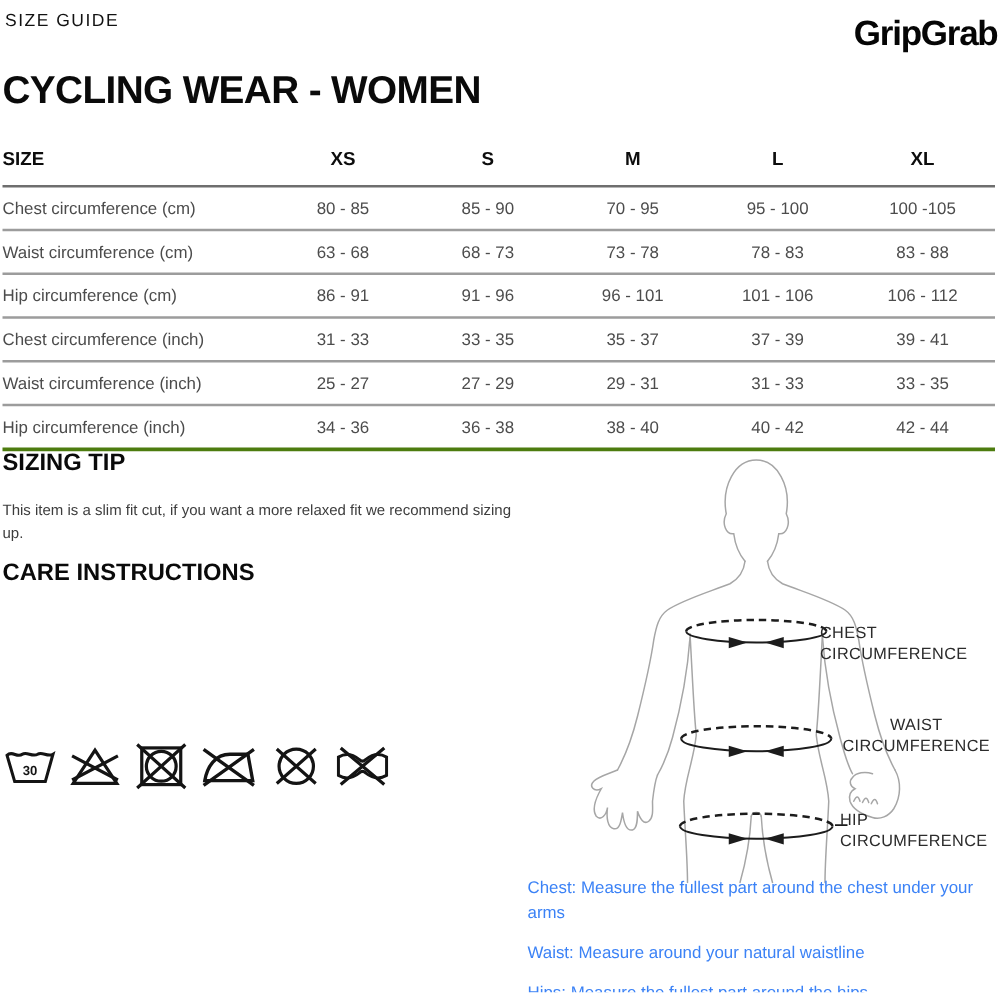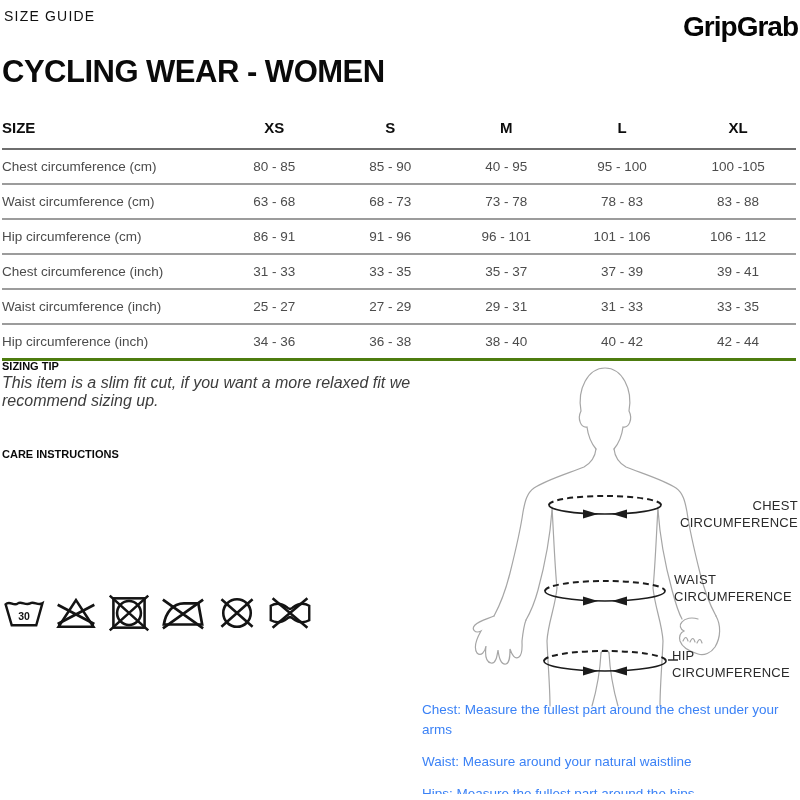--- a/index.html
+++ b/index.html
@@ -11,32 +11,32 @@
   .title{position:absolute;left:2px;top:54px;font-size:31px;font-weight:800;letter-spacing:-0.5px;color:#0a0a0a;margin:0;}
 
   table.size-table{position:absolute;left:2px;top:112px;width:794px;border-collapse:collapse;table-layout:fixed;}
   .size-table th{font-size:15px;font-weight:700;color:#0d0d0d;text-align:center;padding:7px 0 12px 0;
                  border-bottom:2px solid #6e6e6e;}
   .size-table th:first-child{text-align:left;}
   .size-table td{font-size:13.5px;color:#4c4c4c;text-align:center;padding:9px 0;border-bottom:2px solid #9c9c9c;}
   .size-table td:first-child{text-align:left;}
   .size-table tr:last-child td{border-bottom:3px solid #4d7c0f;}
 
-  .section-h{font-size:11px;font-weight:800;color:#0a0a0a;margin:0;}
+  .section-h{font-size:19px;font-weight:800;color:#0a0a0a;margin:0;}
   .tip{position:absolute;left:2px;top:360px;width:412px;}
-  .tip p{margin:2px 0 0 0;font-size:16px;line-height:18px;color:#3d3d3d;font-style:italic;}
+  .tip p{margin:17px 0 0 0;font-size:12px;line-height:18px;color:#3d3d3d;}
   .care{position:absolute;left:2px;top:448px;width:430px;}
   .care-lines{margin-top:6px;font-size:13.5px;line-height:17.5px;color:#3d3d3d;}
   .care-symbols{position:absolute;left:3px;top:591px;display:flex;gap:9px;align-items:flex-end;}
   .care-symbols svg{display:block;}
 
   .figure{position:absolute;left:430px;top:357px;width:370px;height:350px;}
   .m-label{position:absolute;width:118px;font-size:13px;line-height:17px;letter-spacing:0.3px;color:#2b2b2b;}
-  .m-label.chest{left:250px;top:140px;text-align:right;}
-  .m-label.waist{left:244px;top:214px;}
+  .m-label.chest{left:226px;top:140px;}
+  .m-label.waist{left:244px;top:214px;text-align:center;}
   .m-label.hip{left:242px;top:290px;}
 
   .notes{position:absolute;left:422px;top:700px;width:372px;}
   .notes p{margin:0 0 12px 0;font-size:13.5px;line-height:20px;color:#3b82f6;}
 </style>
 </head>
 <body>
 
 <div class="page">
 
@@ -61,21 +61,21 @@
         <th>M</th>
         <th>L</th>
         <th>XL</th>
       </tr>
     </thead>
     <tbody>
       <tr>
         <td>Chest circumference (cm)</td>
         <td>80 - 85</td>
         <td>85 - 90</td>
-        <td>40 - 95</td>
+        <td>70 - 95</td>
         <td>95 - 100</td>
         <td>100 -105</td>
       </tr>
       <tr>
         <td>Waist circumference (cm)</td>
         <td>63 - 68</td>
         <td>68 - 73</td>
         <td>73 - 78</td>
         <td>78 - 83</td>
         <td>83 - 88</td>

